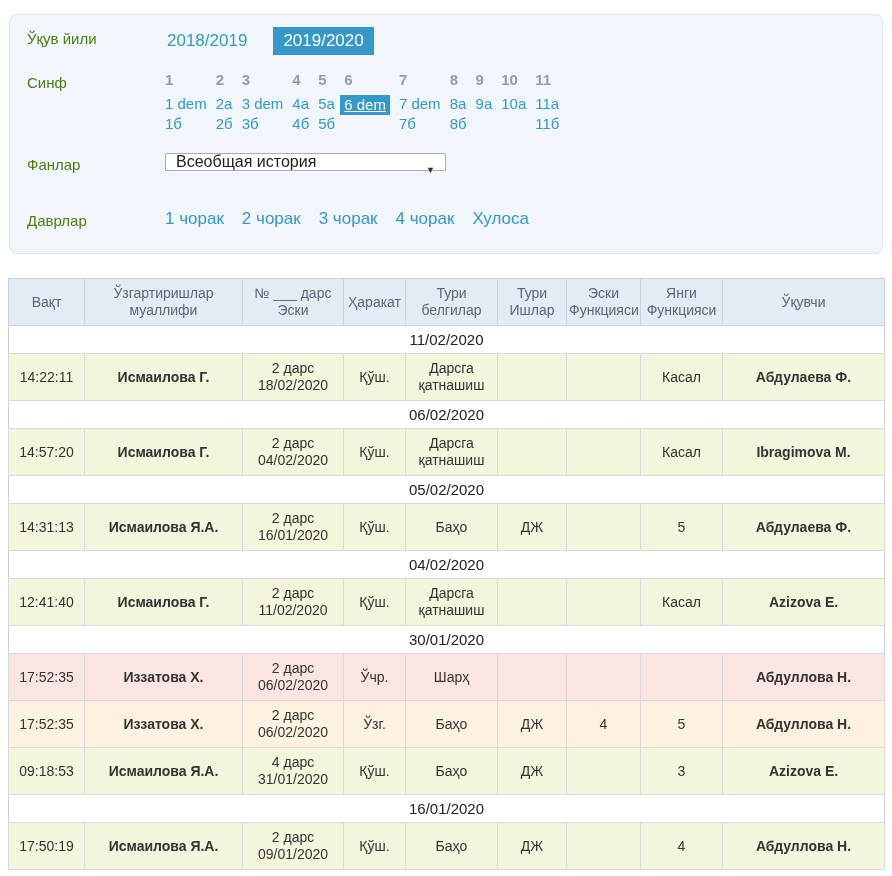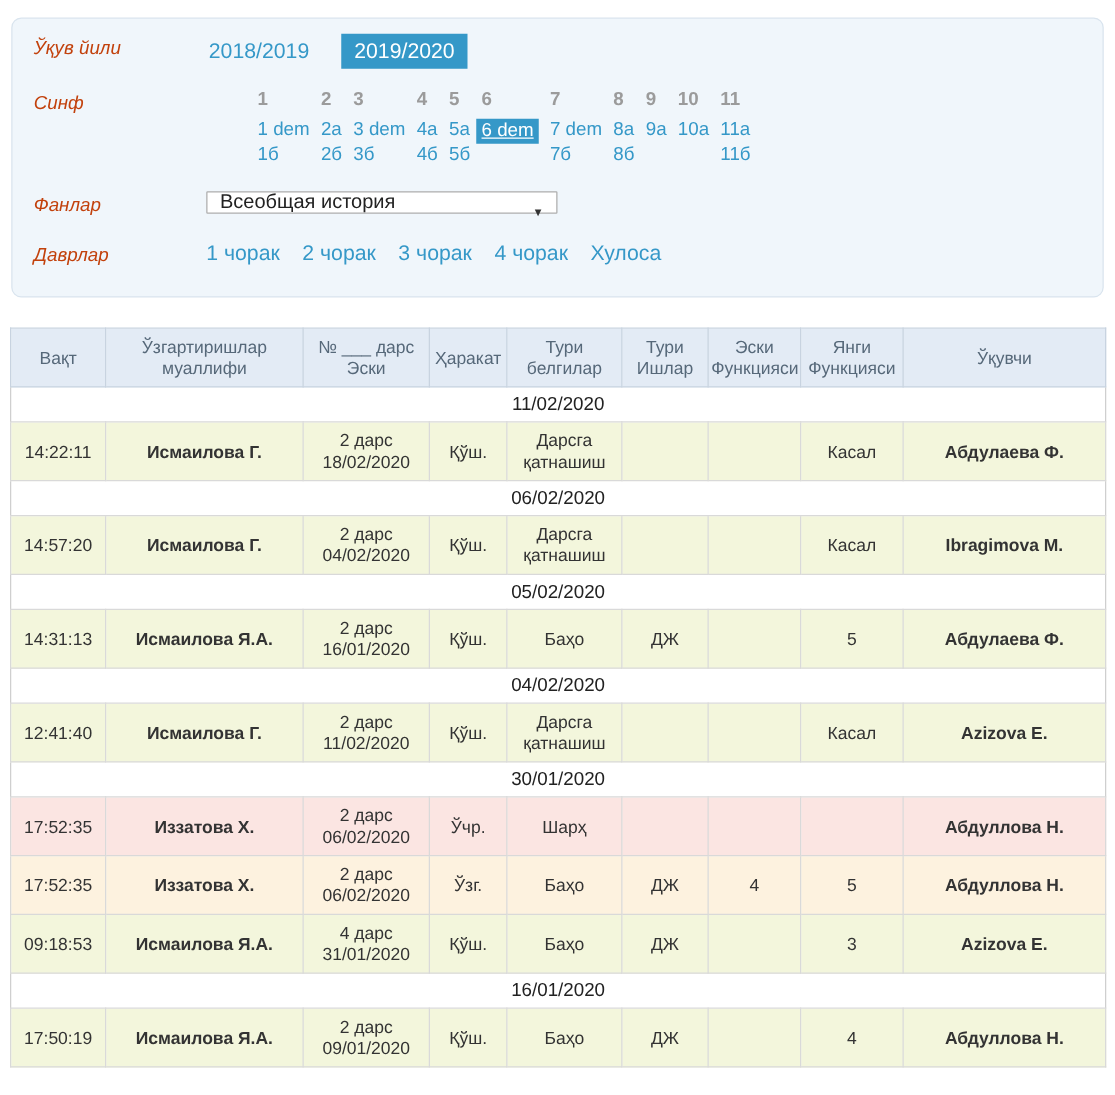--- a/index.html
+++ b/index.html
@@ -18,37 +18,36 @@
     width: 874px;
     background: #f0f6fb;
     border: 1px solid #d9e4ee;
     border-radius: 8px;
     padding: 12px 14px 24px 8px;
   }
   .f-row { display: flex; align-items: flex-start; }
   .f-label {
     flex: 0 0 138px;
     width: 138px;
-    color: #c2410c;
+    color: #4d7c0f;
     font-size: 15px;
     padding-left: 9px;
     padding-top: 3px;
-    font-style: italic;
   }
   
   .years { display: flex; align-items: center; gap: 24px; font-size: 17px; text-align: right; }
   .year {
     color: #3598c8;
     text-decoration: none;
     cursor: pointer;
     padding: 4px 2px;
   }
   .year.selected { background: #3598c8; color: #fff; padding: 4px 10px; }
   
-  .row-classes { margin-top: 16px; gap: 41px; }
+  .row-classes { margin-top: 16px; }
   .class-cols { display: flex; gap: 9px; }
   .ccol { display: flex; flex-direction: column; align-items: flex-start; }
   .cnum { color: #9b9b9b; font-weight: bold; font-size: 15px; margin-bottom: 5px; }
   .cls {
     color: #3598c8;
     font-size: 15px;
     text-decoration: none;
     cursor: pointer;
     margin-top: 2px;
     line-height: 18px;
@@ -72,21 +71,21 @@
     position: relative;
   }
   .select-arrow {
     position: absolute;
     right: 10px;
     top: 11px;
     font-size: 9px;
     color: #333;
   }
   
-  .row-periods { margin-top: 20px; }
+  .row-periods { margin-top: 36px; }
   .periods { display: flex; gap: 18px; font-size: 17px; }
   .period { color: #3598c8; text-decoration: none; cursor: pointer; }
 
   
   table.log {
     border-collapse: collapse;
     table-layout: fixed;
     margin: 24px 8px 0 8px;
     width: 876px;
   }

